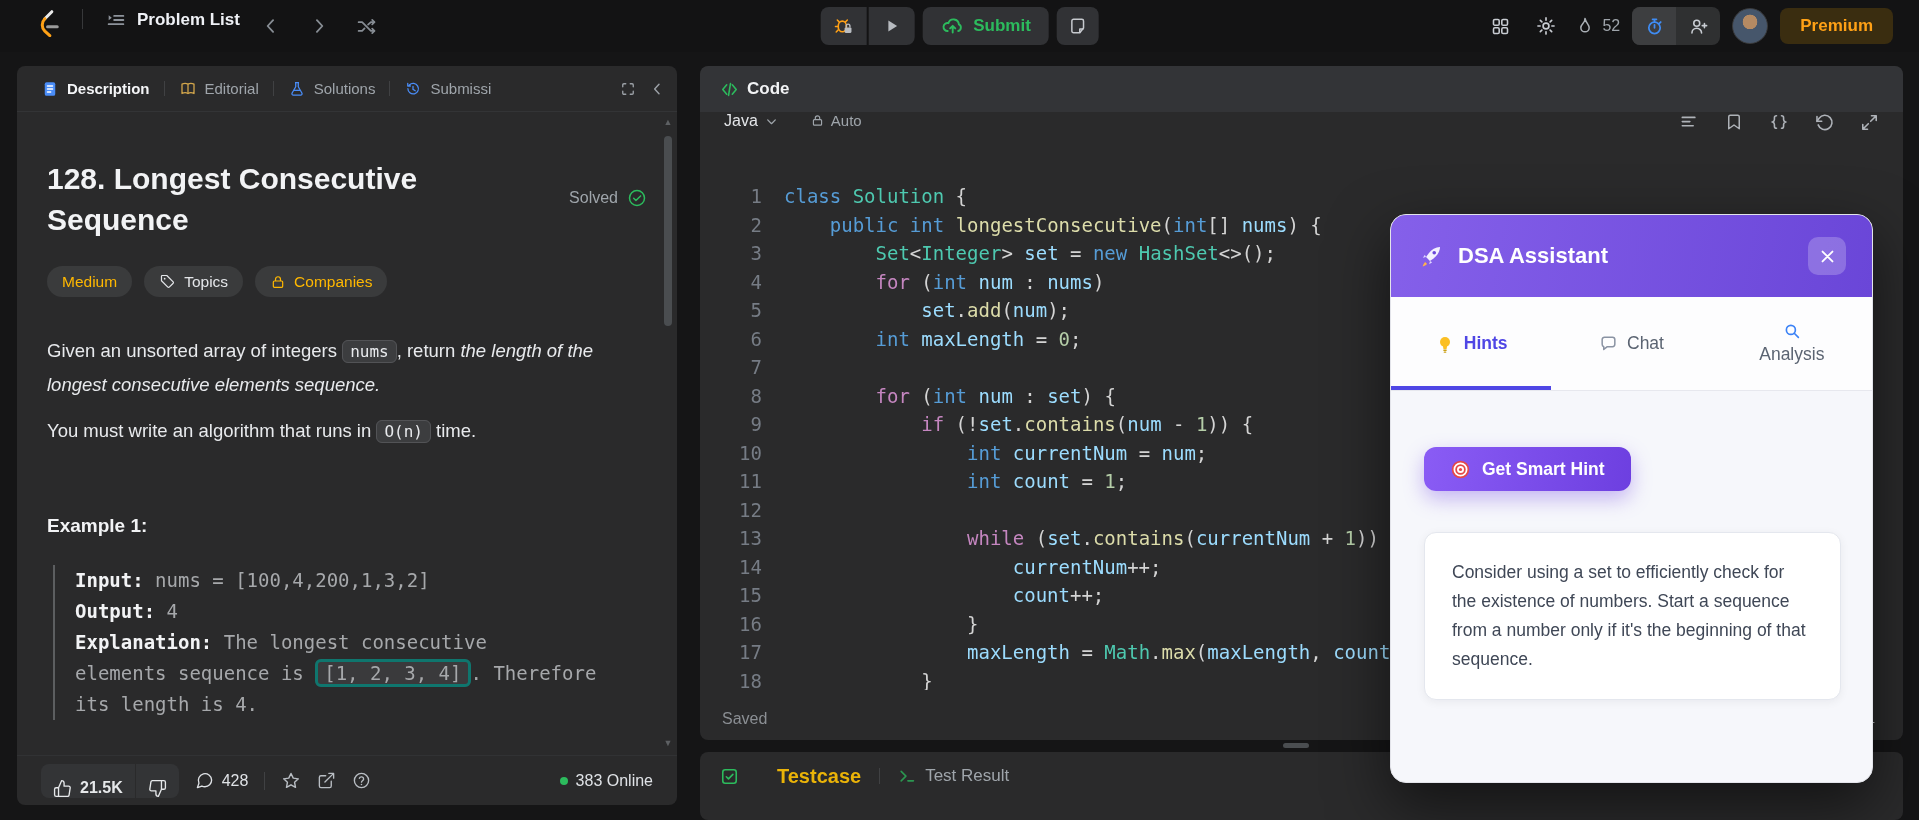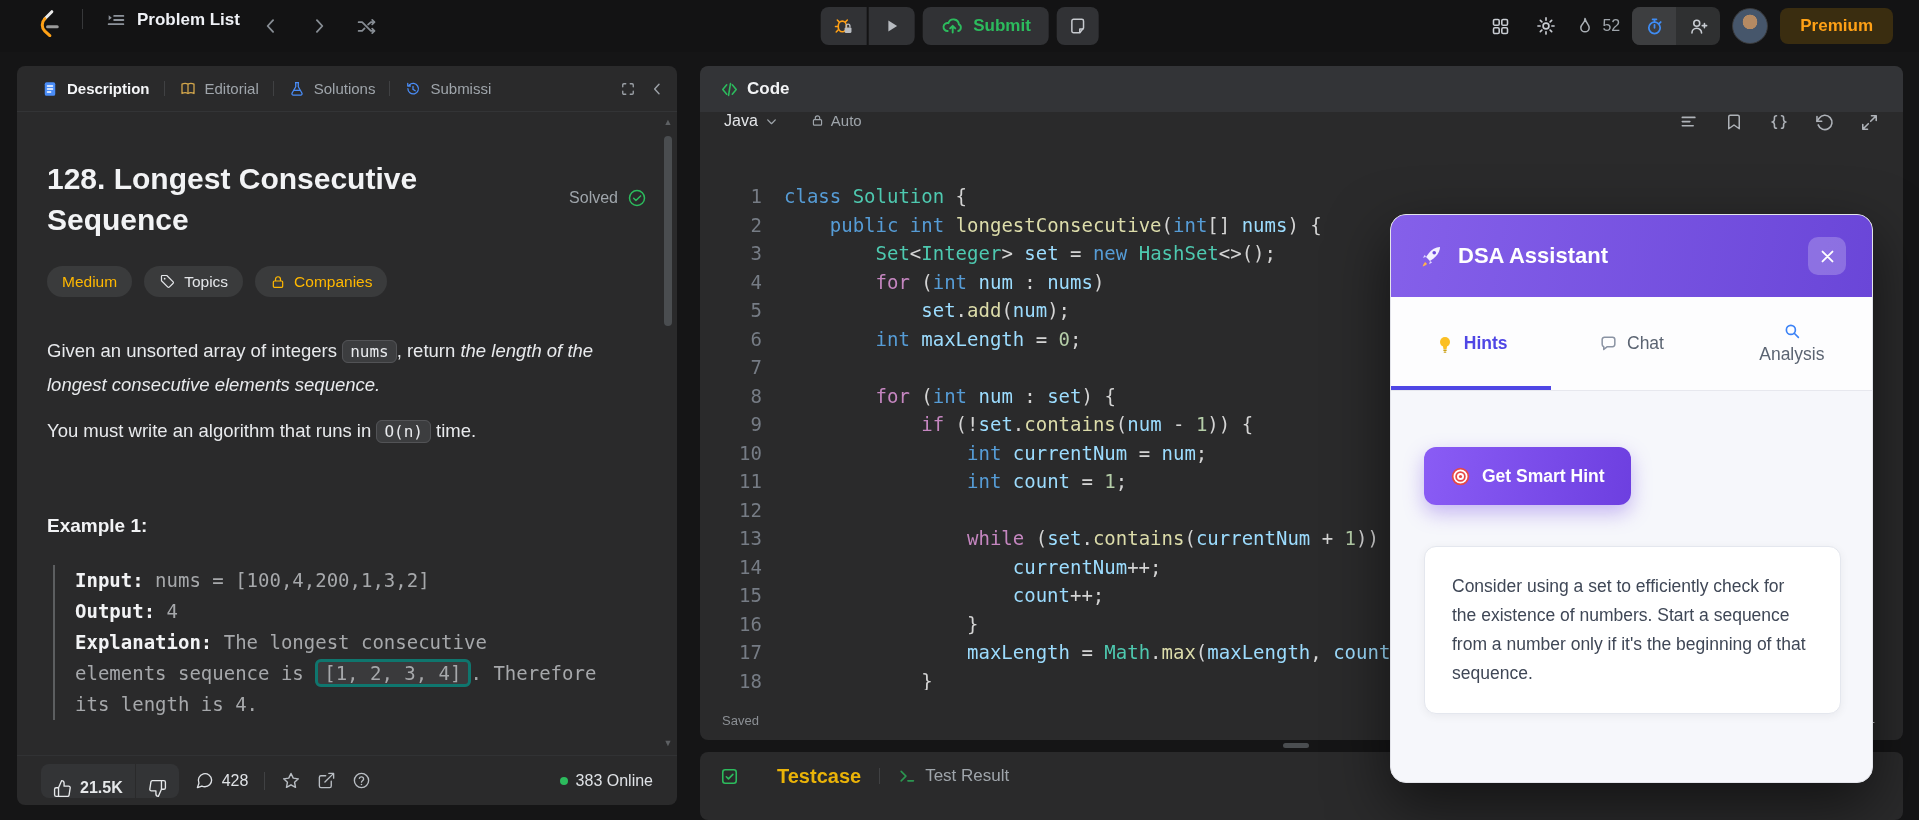--- a/index.html
+++ b/index.html
@@ -81,21 +81,21 @@
   .code-toolbar { height:48px; display:flex; align-items:flex-start; padding:0 24px; gap:10px; }
   .lang { display:flex; align-items:center; gap:7px; color:#e4e6e9; font-size:16px; }
   .auto { display:flex; align-items:center; gap:6px; color:#9fa5ab; font-size:15px; margin-left:22px; }
   .tool-icons { margin-left:auto; display:flex; align-items:center; gap:26px; color:#aeb2b8; }
   .editor { padding-top:22px; height:530px; overflow:hidden; font-family:"DejaVu Sans Mono", monospace; font-size:19px; line-height:28.5px; }
   .code-line { display:flex; }
   .ln { width:62px; text-align:right; color:#767c85; flex:none; }
   .ct { white-space:pre; padding-left:22px; }
   .tk-k { color:#569cd6; } .tk-c { color:#c586c0; } .tk-t { color:#4ec9b0; }
   .tk-f { color:#dcdcaa; } .tk-v { color:#9cdcfe; } .tk-n { color:#b5cea8; } .tk-p { color:#d4d4d4; }
-  .saved { position:absolute; left:22px; bottom:12px; color:#8b8f94; font-size:13px;text-align:center; }
+  .saved { position:absolute; left:22px; bottom:12px; color:#8b8f94; font-size:16px;text-align:center; }
   .line-ind { position:absolute; right:28px; bottom:14px; color:#c0c3c6; font-size:15px; }
 
   .drag-handle { position:absolute; left:1283px; top:743px; width:26px; height:5px; border-radius:3px; background:#4a4d50; }
 
   
   .console-head { height:48px; display:flex; align-items:center; gap:10px; padding:0 20px; }
   .console-head .tlabel { font-size:20px; font-weight:bold; color:#eab308;margin-left:30px; }
   .console-head .rlabel { font-size:17px; color:#9fa5ab; }
   .cdiv { width:1px; height:16px; background:#404143; margin:0 8px; }
 
@@ -103,21 +103,21 @@
   .assistant { position:absolute; left:1390px; top:214px; width:483px; height:569px; border-radius:16px; background:#f6f7fb; box-shadow:0 22px 60px rgba(0,0,0,.55); z-index:50; overflow:hidden; border:1px solid #e3e4ea; }
   .as-head { height:82px; background:linear-gradient(100deg,#8560ea,#6a46d8); display:flex; align-items:center; padding:0 26px; }
   .as-title { color:#fff; font-size:22px; font-weight:bold; margin-left:14px; }
   .as-close { margin-left:auto; width:38px; height:38px; border-radius:10px; background:rgba(255,255,255,.22); display:flex; align-items:center; justify-content:center; }
   .as-tabs { height:94px; background:#fdfdfe; border-bottom:1px solid #e7e8ee; display:flex; position:relative; }
   .as-tab { flex:1; display:flex; align-items:center; justify-content:center; gap:9px; font-size:17.5px; color:#5b6472; }
   .as-tab.active { color:#4f46e5; font-weight:bold; }
   .as-tab.stacked { flex-direction:column; gap:4px; }
   .tab-underline { position:absolute; left:0; bottom:0; width:33.33%; height:4px; background:#4f46e5; }
   .as-body { padding:56px 33px 0; }
-  .hint-btn { display:inline-flex; align-items:center; gap:11px; height:58px; padding:0 26px; border-radius:12px;
+  .hint-btn { display:inline-flex; align-items:center; gap:11px; height:44px; padding:0 26px; border-radius:12px;
     background:linear-gradient(100deg,#8a5cf5,#6d3fe0); color:#fff; font-size:17.5px; font-weight:bold;
     box-shadow:0 8px 20px rgba(122,82,230,.4); }
   .hint-card { margin-top:41px; width:417px; background:#fff; border:1px solid #e4e7ee; border-radius:12px; box-shadow:0 2px 10px rgba(15,23,42,.06);
     padding:25px 27px; color:#3f4756; font-size:17.5px; line-height:29px; }
 </style>
 </head>
 <body>
 
 <div>
 

